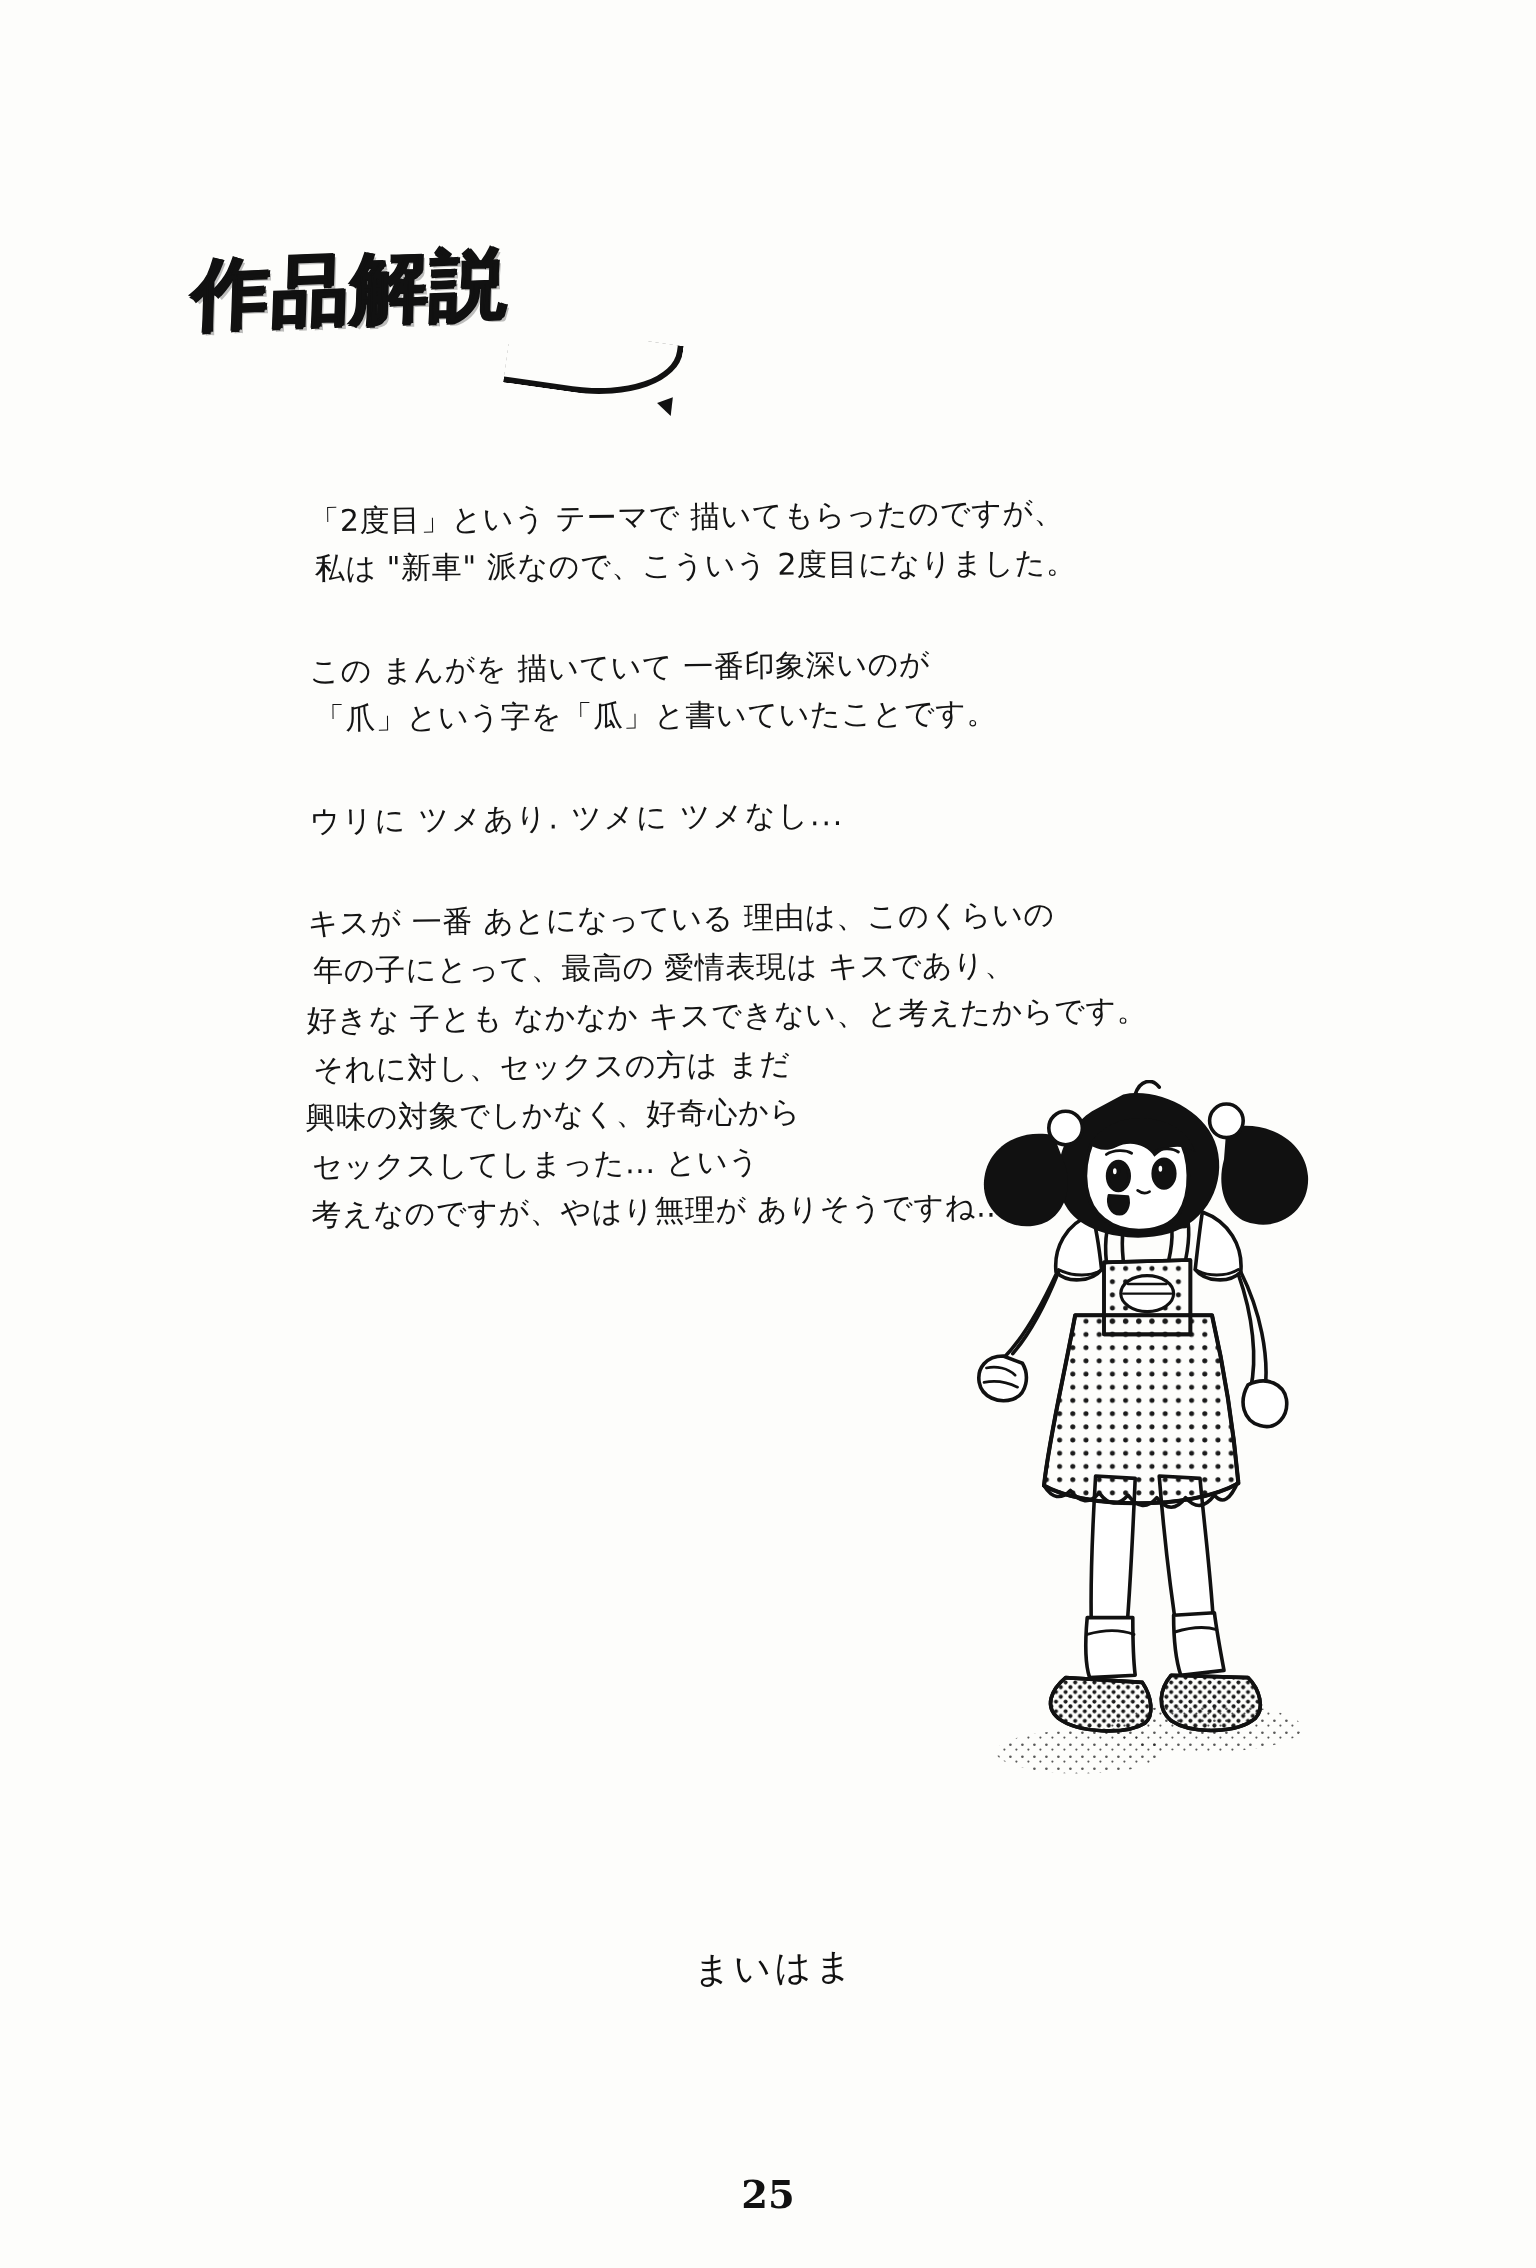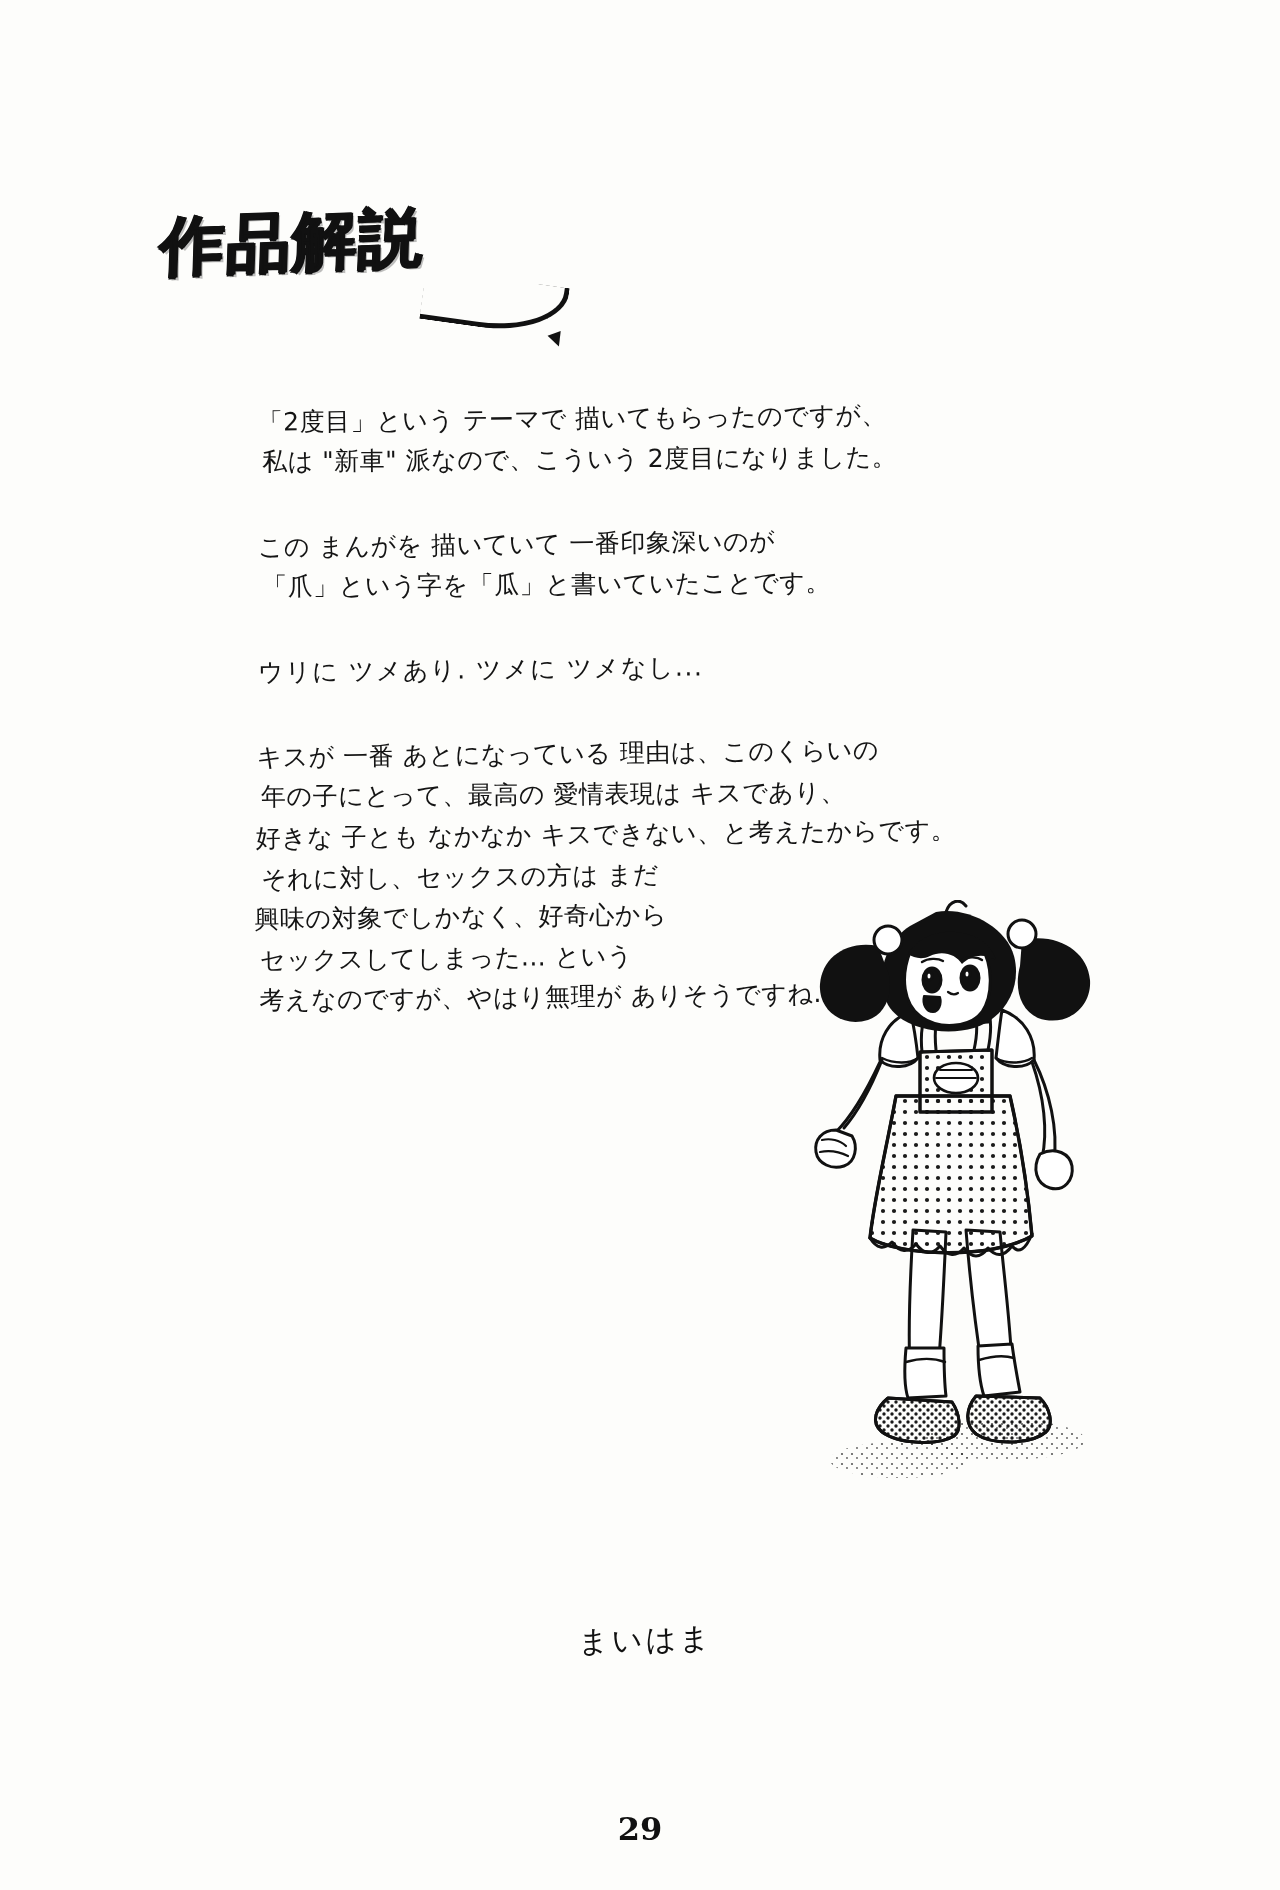--- a/index.html
+++ b/index.html
@@ -65,21 +65,21 @@
     border-left: 14px solid #111;
     border-top: 7px solid transparent;
     border-bottom: 7px solid transparent;
     transform: rotate(62deg);
   }
 
   
   .body-text {
     position: absolute;
     left: 258px;
-    top: 398px;
+    top: 410px;
     width: 790px;
   }
   .para {
     margin: 0 0 44px 0;
     font-family: "DejaVu Sans", sans-serif;
     font-size: 25px;
     line-height: 1.62;
     letter-spacing: 0.5px;
     color: #141414;
     transform: rotate(-0.7deg);
@@ -263,15 +263,15 @@
         <path d="M252 40 C288 32 318 52 320 80 C322 108 296 128 268 118 C250 110 244 88 250 66 Z" fill="#111" stroke="none"></path>
 
         <circle cx="118" cy="40" r="14" fill="#fff" stroke="#111" stroke-width="3"></circle>
         <circle cx="252" cy="34" r="14" fill="#fff" stroke="#111" stroke-width="3"></circle>
 
         <path d="M176 12 C180 0 190 -2 196 6" stroke-width="3"></path>
       </g>
     </svg>
   </div>
 
-  <div class="page-number">29</div>
+  <div class="page-number">25</div>
 
 </div>
 
 </body></html>

